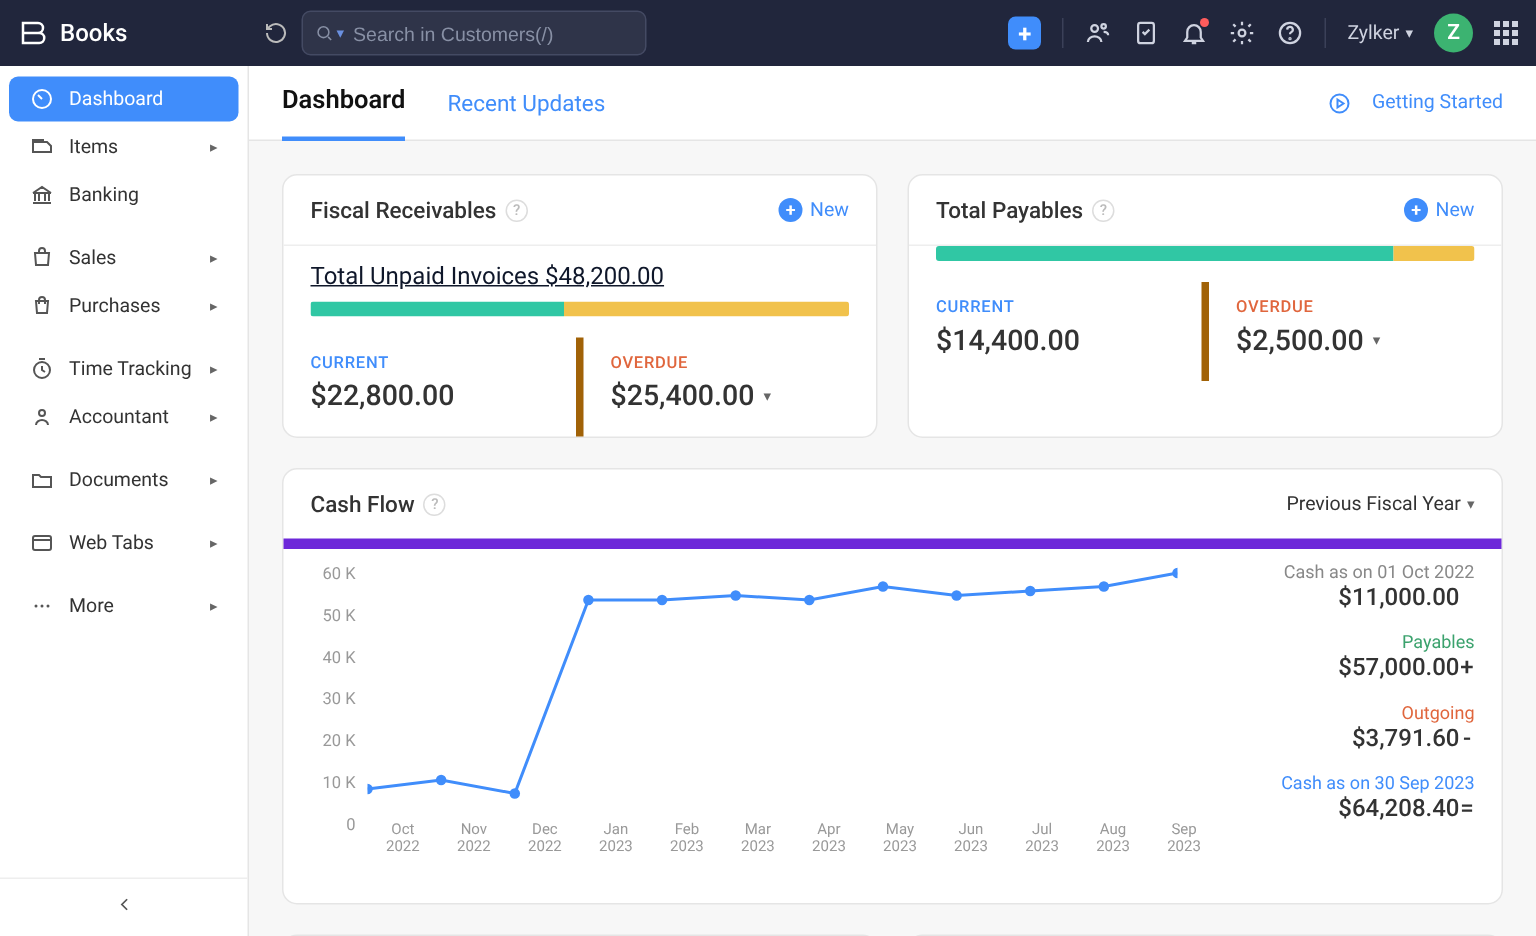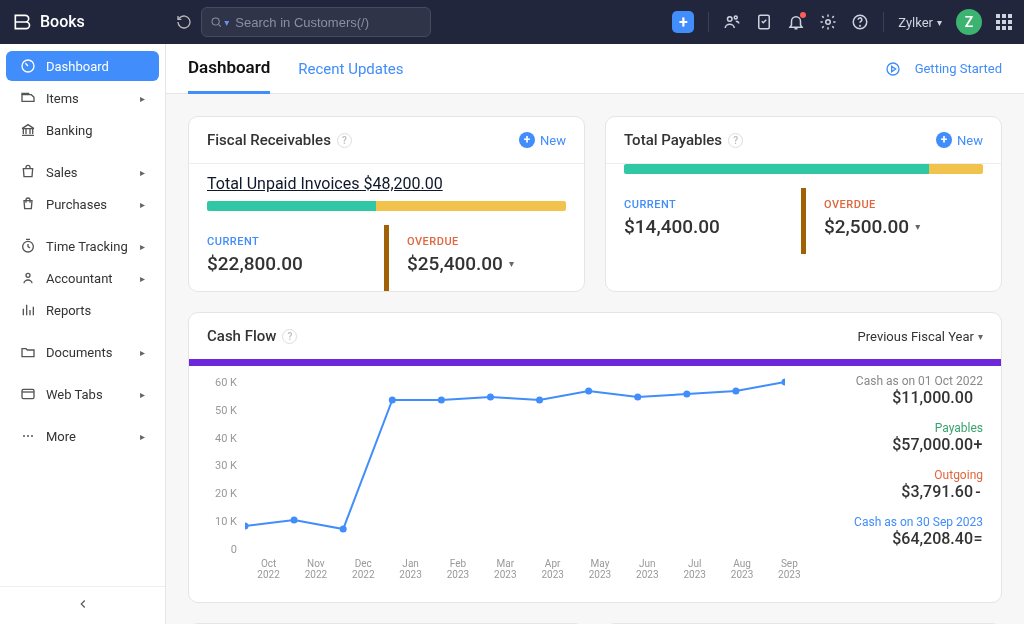--- a/index.html
+++ b/index.html
@@ -62,21 +62,21 @@
 .amt { font-size: 19px; font-weight:500; margin-top:4px; display:flex; align-items:center; gap:6px;}
 .caret{font-size:10px;color:#666;}
 
 .cf { margin-top: 20px; }
 .cf .cardhead{border:none;}
 .period { margin-left:auto; font-size:13px; display:flex; align-items:center; gap:4px; cursor:pointer;}
 .cfbody { display:flex; padding: 0 18px 16px; border-top:7px solid #6d28d9;}
 .chartarea{flex:1; position:relative; height:220px; padding-top:10px;}
 .ylabels{position:absolute;left:0;top:10px;height:180px;display:flex;flex-direction:column;justify-content:space-between;font-size:11px;color:#999;text-align:right;width:30px;}
 .plot{position:absolute;left:38px;right:10px;top:10px;height:180px;}
-.xlabels{position:absolute;left:38px;right:10px;bottom:6px;display:flex;justify-content:space-between;font-size:10px;color:#999;text-align:center;}
+.xlabels{position:absolute;left:38px;right:10px;bottom:16px;display:flex;justify-content:space-between;font-size:10px;color:#999;text-align:center;}
 .xlabels div{width:8.3%;}
 .cfside{width:160px;text-align:right;padding-top:8px;}
 .cfrow{margin-bottom:14px;}
 .cflbl{font-size:12px;color:#888;}
 .cflbl.in{color:#3ba26d;}
 .cflbl.out{color:#e0663d;}
 .cflbl.link{color:#408dfb;}
 .cfamt{font-size:16px;font-weight:500;}
 .cfop{display:inline-block;width:10px;text-align:center;}
 
@@ -214,26 +214,20 @@
         <span>Time Tracking</span>
         <span class="arrow">▸</span>
       </div>
     <div class="navitem">
         <svg viewBox="0 0 24 24" fill="none" stroke="currentColor" stroke-width="2">
           <circle cx="12" cy="8" r="3"></circle>
           <path d="M6 20c0-3 3-5 6-5s6 2 6 5"></path>
         </svg>
         <span>Accountant</span>
         <span class="arrow">▸</span>
-      </div>
-    <div class="navitem">
-        <svg viewBox="0 0 24 24" fill="none" stroke="currentColor" stroke-width="2">
-          <path d="M5 20V10m5 10V4m5 16v-8m5 8V7"></path>
-        </svg>
-        <span>Reports</span>
       </div>
     <div class="gap"></div>
     <div class="navitem">
         <svg viewBox="0 0 24 24" fill="none" stroke="currentColor" stroke-width="2">
           <path d="M3 7h6l2 2h10v10H3z"></path>
         </svg>
         <span>Documents</span>
         <span class="arrow">▸</span>
       </div>
     <div class="gap"></div>

